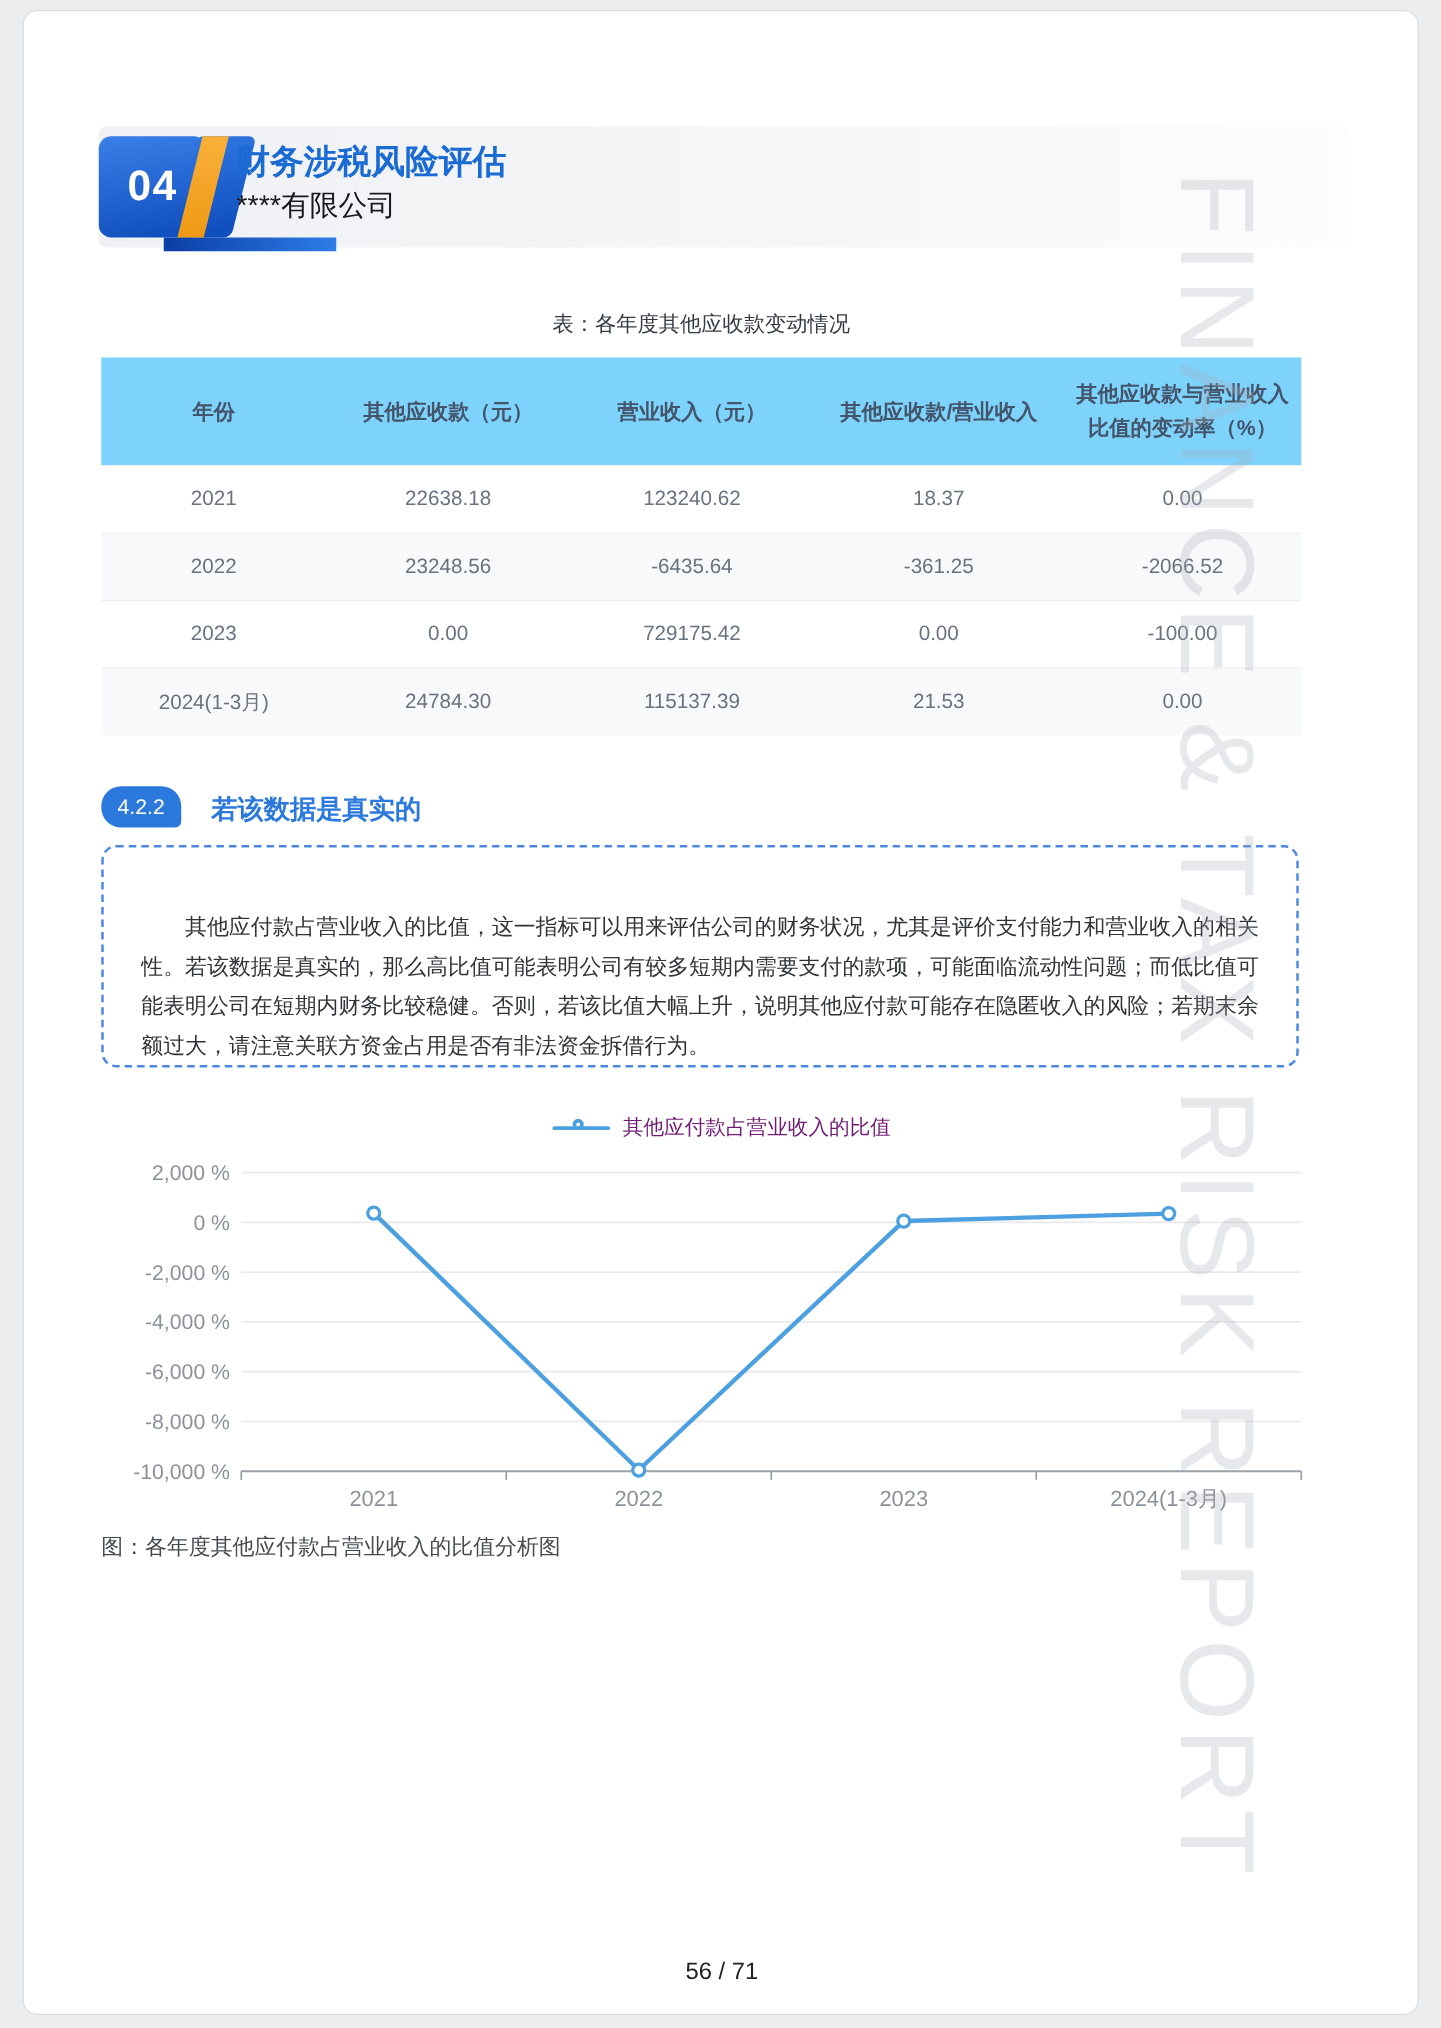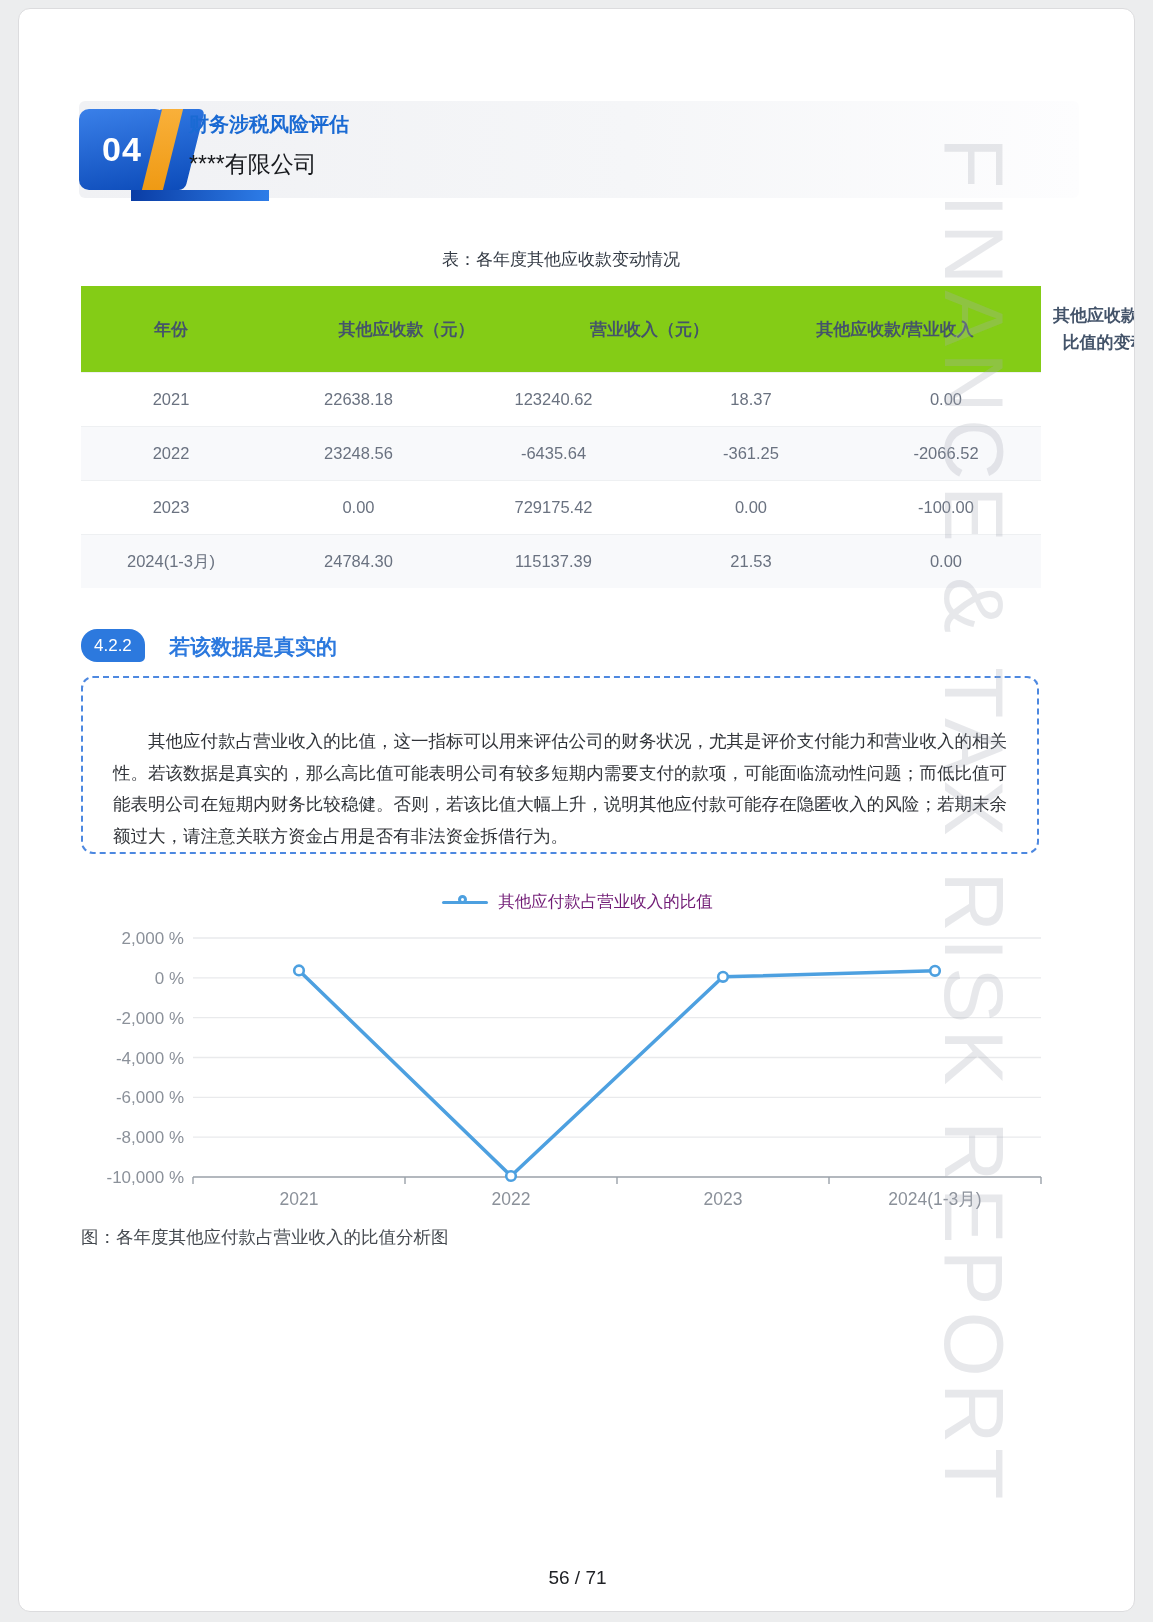--- a/index.html
+++ b/index.html
@@ -32,28 +32,28 @@
     background:linear-gradient(180deg,#f9b03a 0%,#ef9a14 100%); transform:skewX(-14deg); z-index:3;
   }
   .badge-num {
     position:absolute; left:60px; top:100px; width:86px; height:81px; z-index:4;
     color:#fff; font-size:34px; font-weight:bold; text-align:center; line-height:81px; letter-spacing:1px;
   }
   .underbar {
     position:absolute; left:112px; top:181px; width:138px; height:11px;
     background:linear-gradient(90deg,#0a3da5 0%,#2e7de8 100%);
   }
-  .hdr-title { position:absolute; left:170px; top:102px; font-size:20px; font-weight:bold; color:#1a6ad3; z-index:4; }
+  .hdr-title { position:absolute; left:170px; top:102px; font-size:27px; font-weight:bold; color:#1a6ad3; z-index:4; }
   .hdr-sub   { position:absolute; left:170px; top:140px; font-size:23px; font-weight:normal; color:#17191d; z-index:4; }
   
   .tbl-title { position:absolute; left:62px; top:239px; width:960px; text-align:center; font-size:17px; color:#333a44; }
   .tbl { position:absolute; left:62px; top:277px; width:960px; font-size:16.5px; }
   .tbl-head {
     display:grid; grid-template-columns:180px 195px 195px 200px 190px; align-items:center;
-    background:#84cc16; min-height:86px; color:#44546a; font-weight:bold; font-size:17px; line-height:27px;gap:48px;
+    background:#7dd3fc; min-height:86px; color:#44546a; font-weight:bold; font-size:17px; line-height:27px;
   }
   .tbl-head > div { text-align:center; padding:0 8px; }
   .tbl-row {
     display:grid; grid-template-columns:180px 195px 195px 200px 190px; align-items:center;
     height:54px; color:#6a7280; border-top:1px solid #eef0f2;
   }
   .tbl-row:nth-child(even) { background:#f8f9fb; }
   .tbl-row > div { text-align:center; padding:0 8px; }
   
   .sec-badge {

